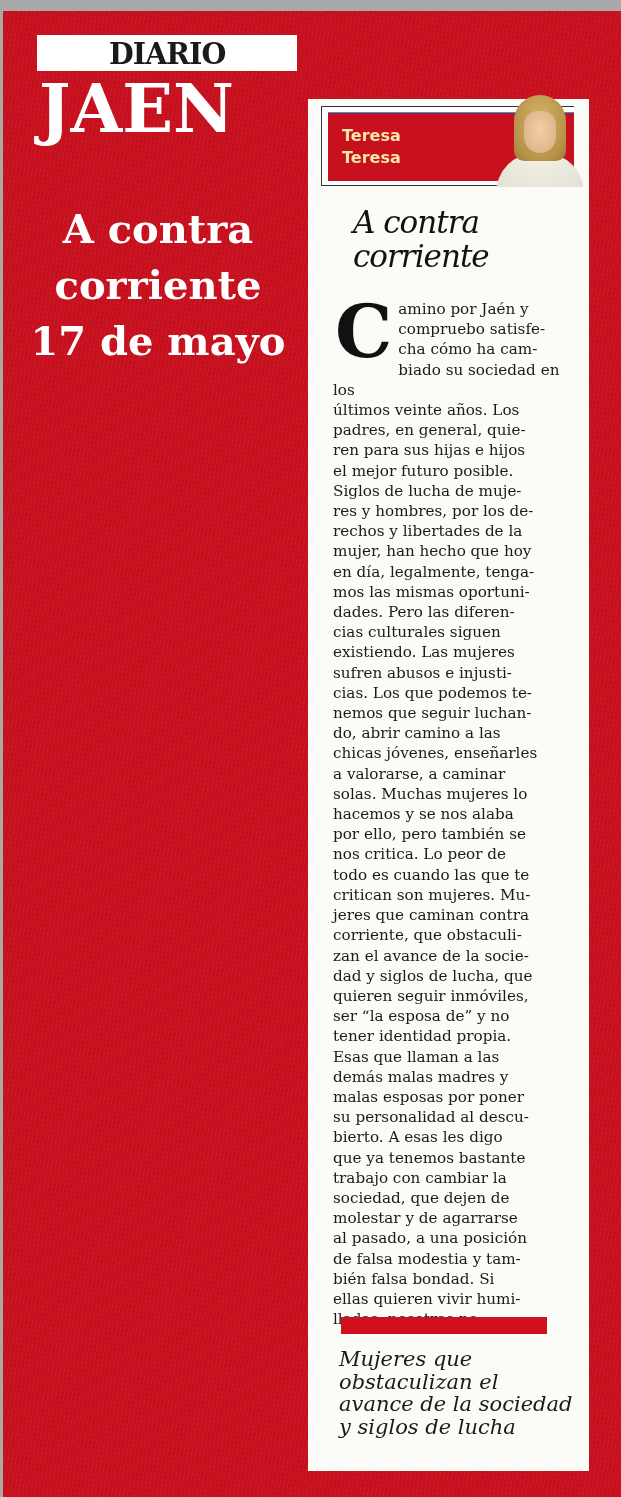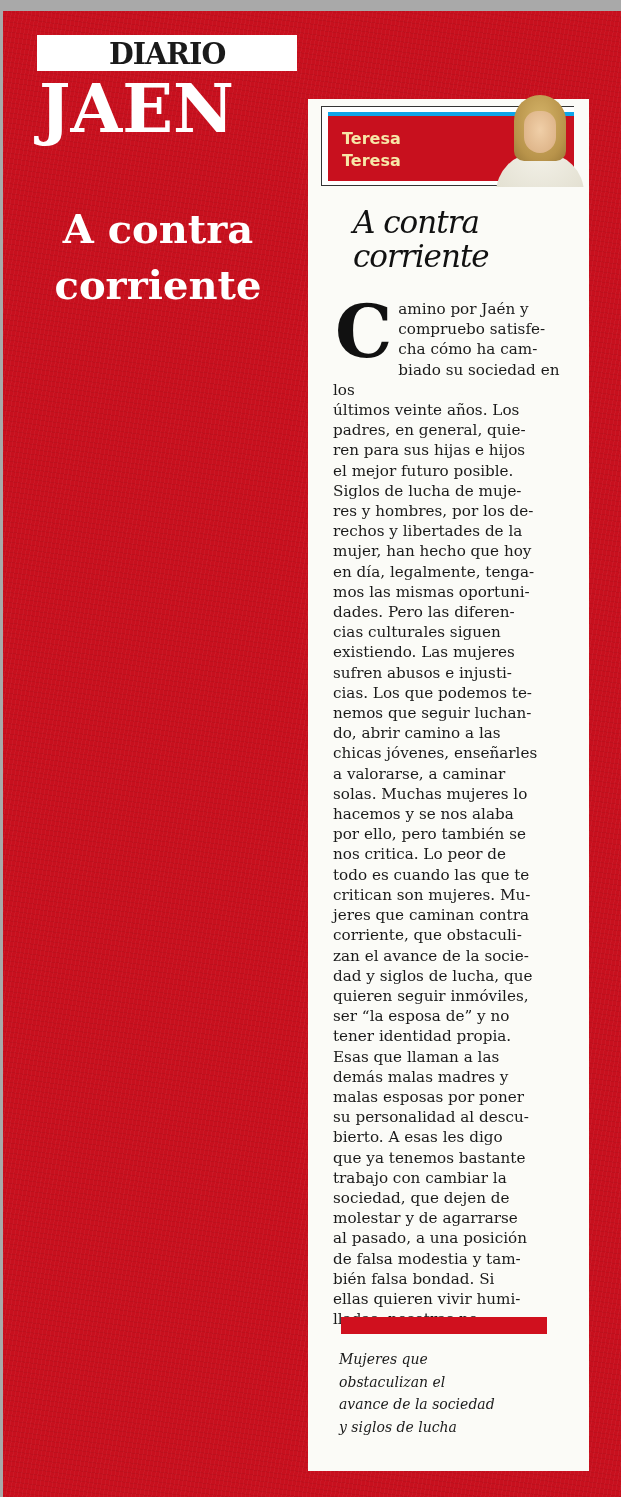--- a/index.html
+++ b/index.html
@@ -43,21 +43,21 @@
     position: absolute; left: 305px; top: 88px; width: 281px; height: 1372px;
     background: #fbfbf7;
   }
   .byline-box {
     position: absolute; left: 13px; top: 7px; width: 252px; height: 78px;
     border: 1px solid #333; border-right: none; background: #fff;
   }
   .byline-inner {
     position: absolute; left: 6px; top: 5px; right: 0; bottom: 4px;
     background: #c8101e;
-    border-top: 4px solid #0ea5e9;
+    border-top: 1px solid #0ea5e9;
   }
   .byline-name {
     position: absolute; left: 14px; top: 12px;
     font-family: "DejaVu Sans", sans-serif; font-weight: bold; font-size: 16px;
     line-height: 22px; color: #f7e7a8;
   }
   .author-photo {
     position: absolute; left: 172px; top: -12px; width: 90px; height: 92px;
     overflow: hidden;
   }
@@ -89,37 +89,38 @@
   .dropcap {
     float: left; font-family: "DejaVu Serif", serif; font-weight: bold;
     font-size: 72px; line-height: 58px; margin: 4px 6px 0 2px; color: #111;
   }
   .separator-bar {
     position: absolute; left: 33px; top: 1218px; width: 206px; height: 17px;
     background: #d0101e;
   }
   .pull-quote {
     position: absolute; left: 31px; top: 1249px; width: 240px;
-    font-family: "DejaVu Serif", serif; font-style: italic; font-size: 14px;
+    font-family: "DejaVu Serif", serif; font-style: italic; font-size: 21px;
     line-height: 22.5px; color: #1a1a1a; white-space: pre-line;
   }
 </style>
 </head>
 <body>
 
 <div class="page">
 
   <div class="masthead-top">
     <span>DIARIO</span>
   </div>
   <div class="masthead-main">JAEN</div>
 
   <div class="promo-title">
     <div>A contra</div>
     <div>corriente</div>
+    <div>17 de mayo</div>
   </div>
 
   <div class="column">
     <div class="byline-box">
       <div class="byline-inner">
         <div class="byline-name">
           <div>Teresa</div>
           <div>Teresa</div>
         </div>
       </div>

